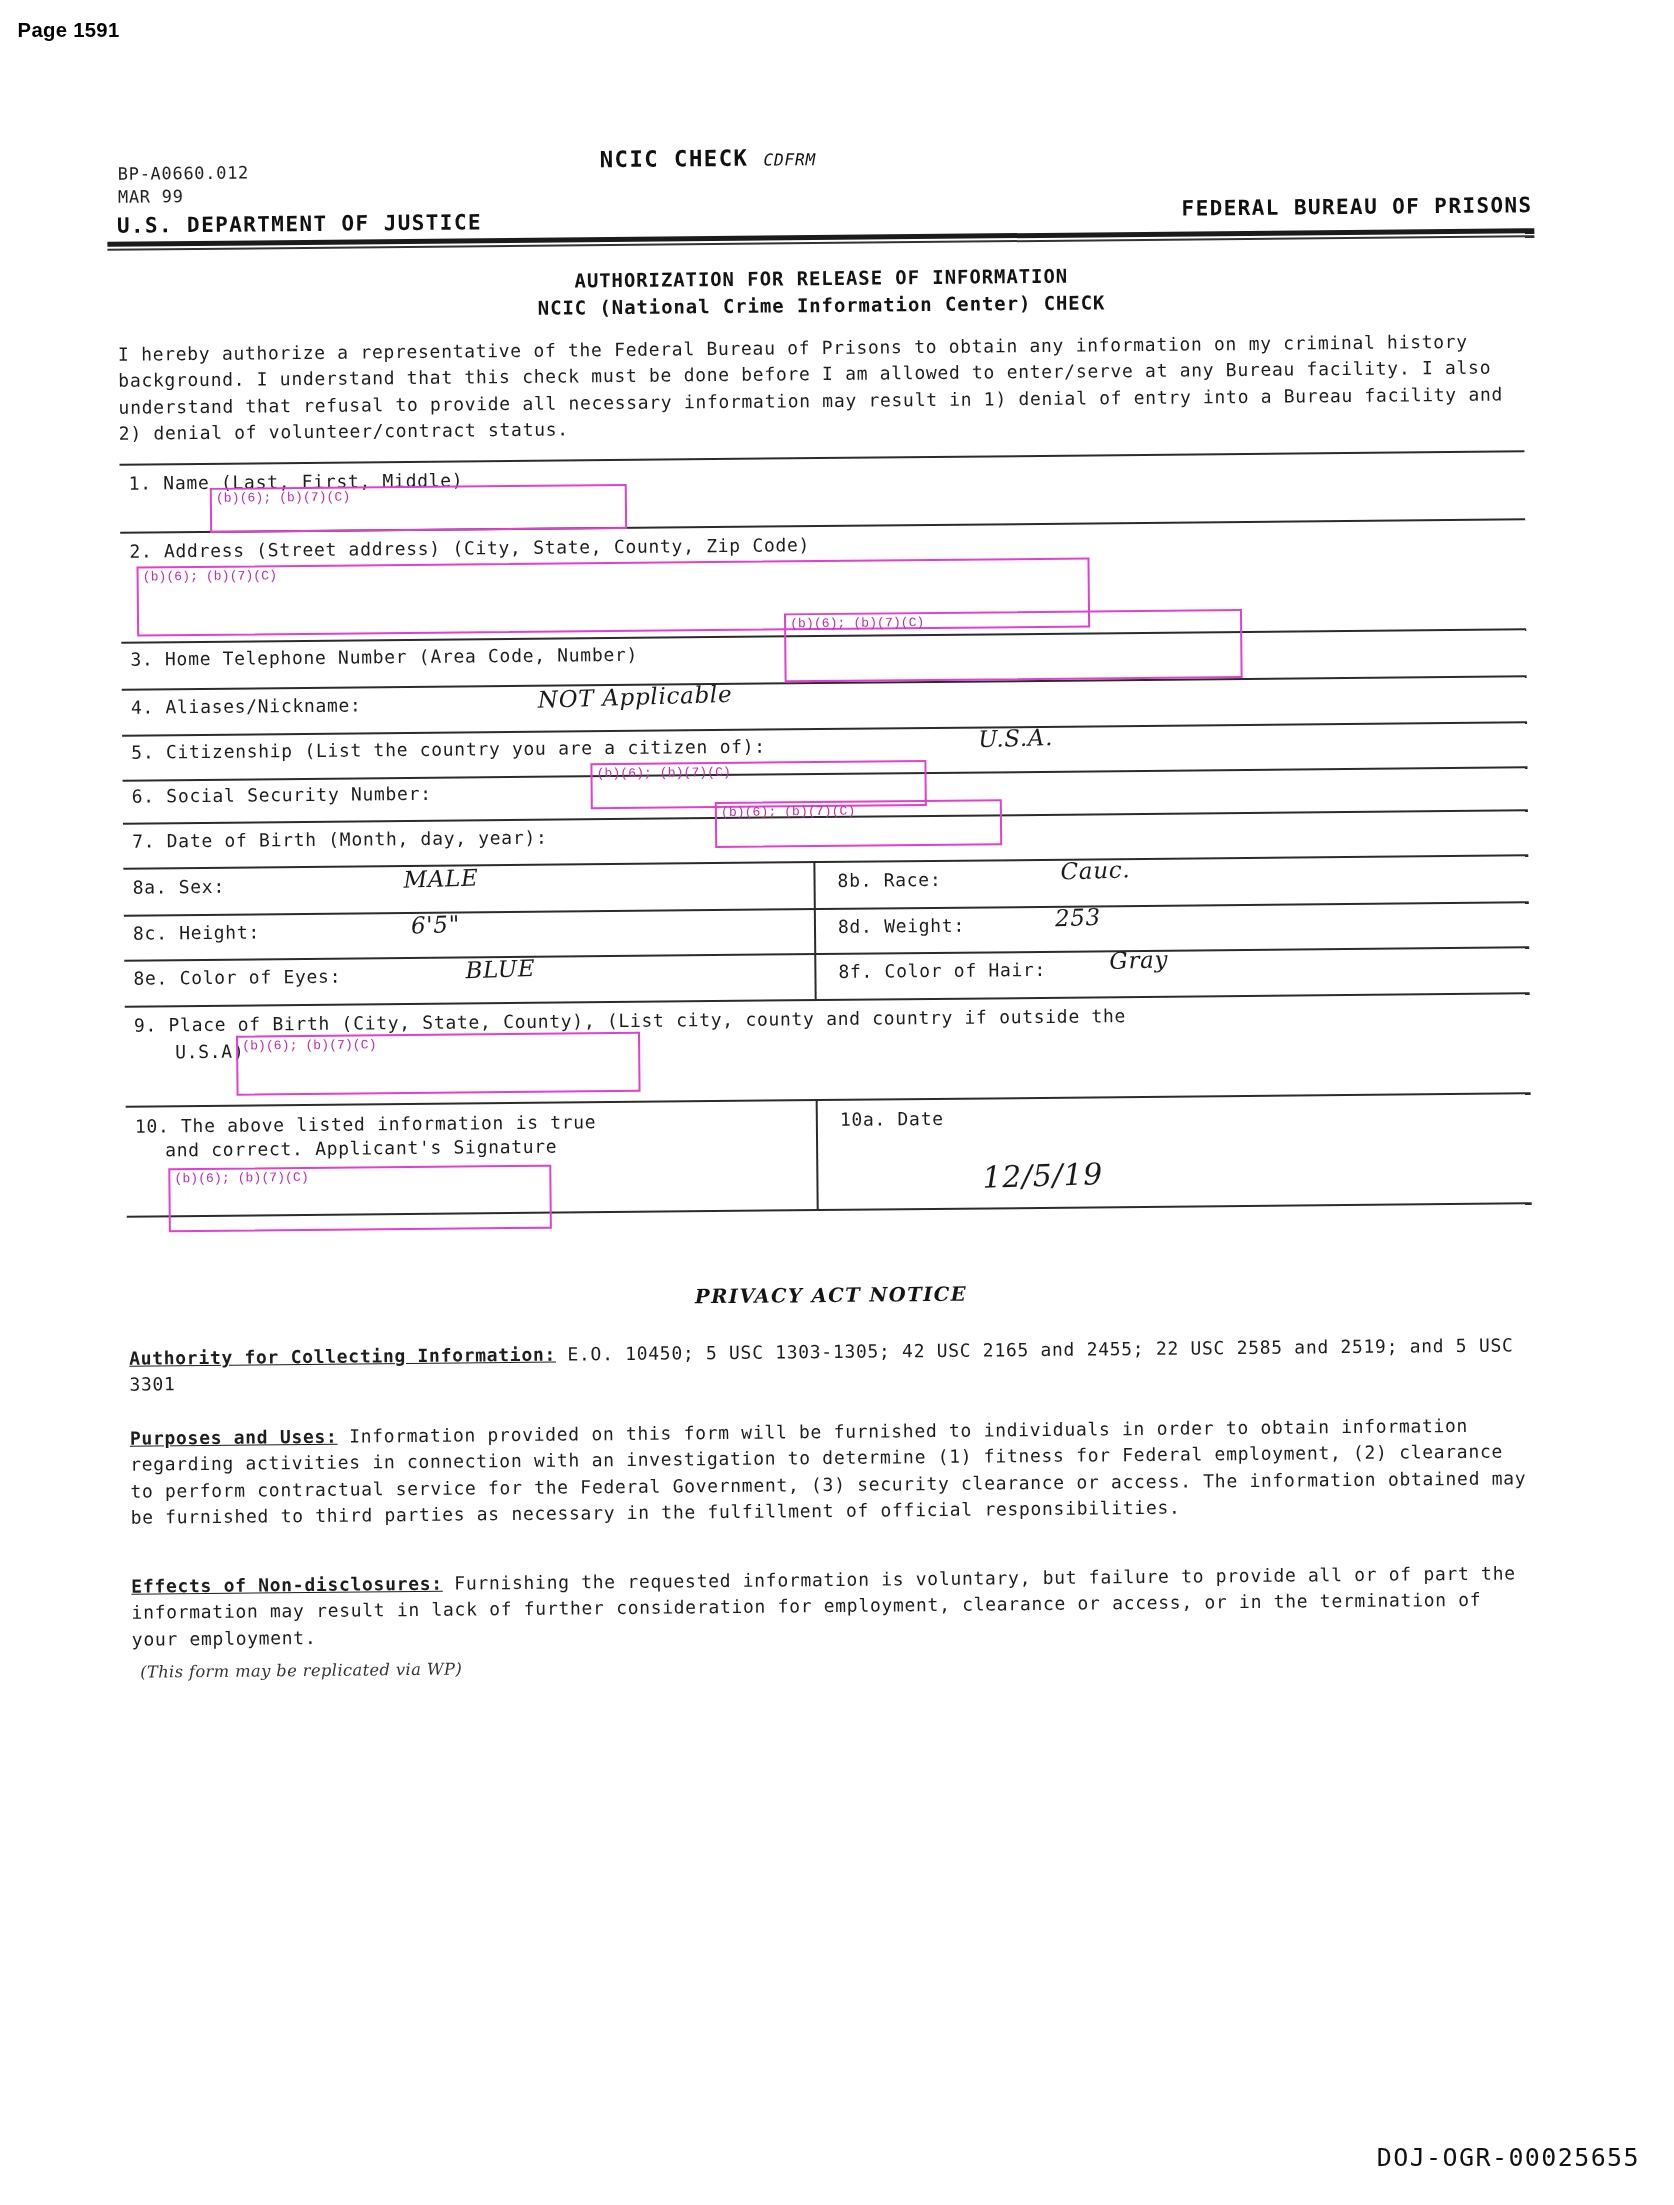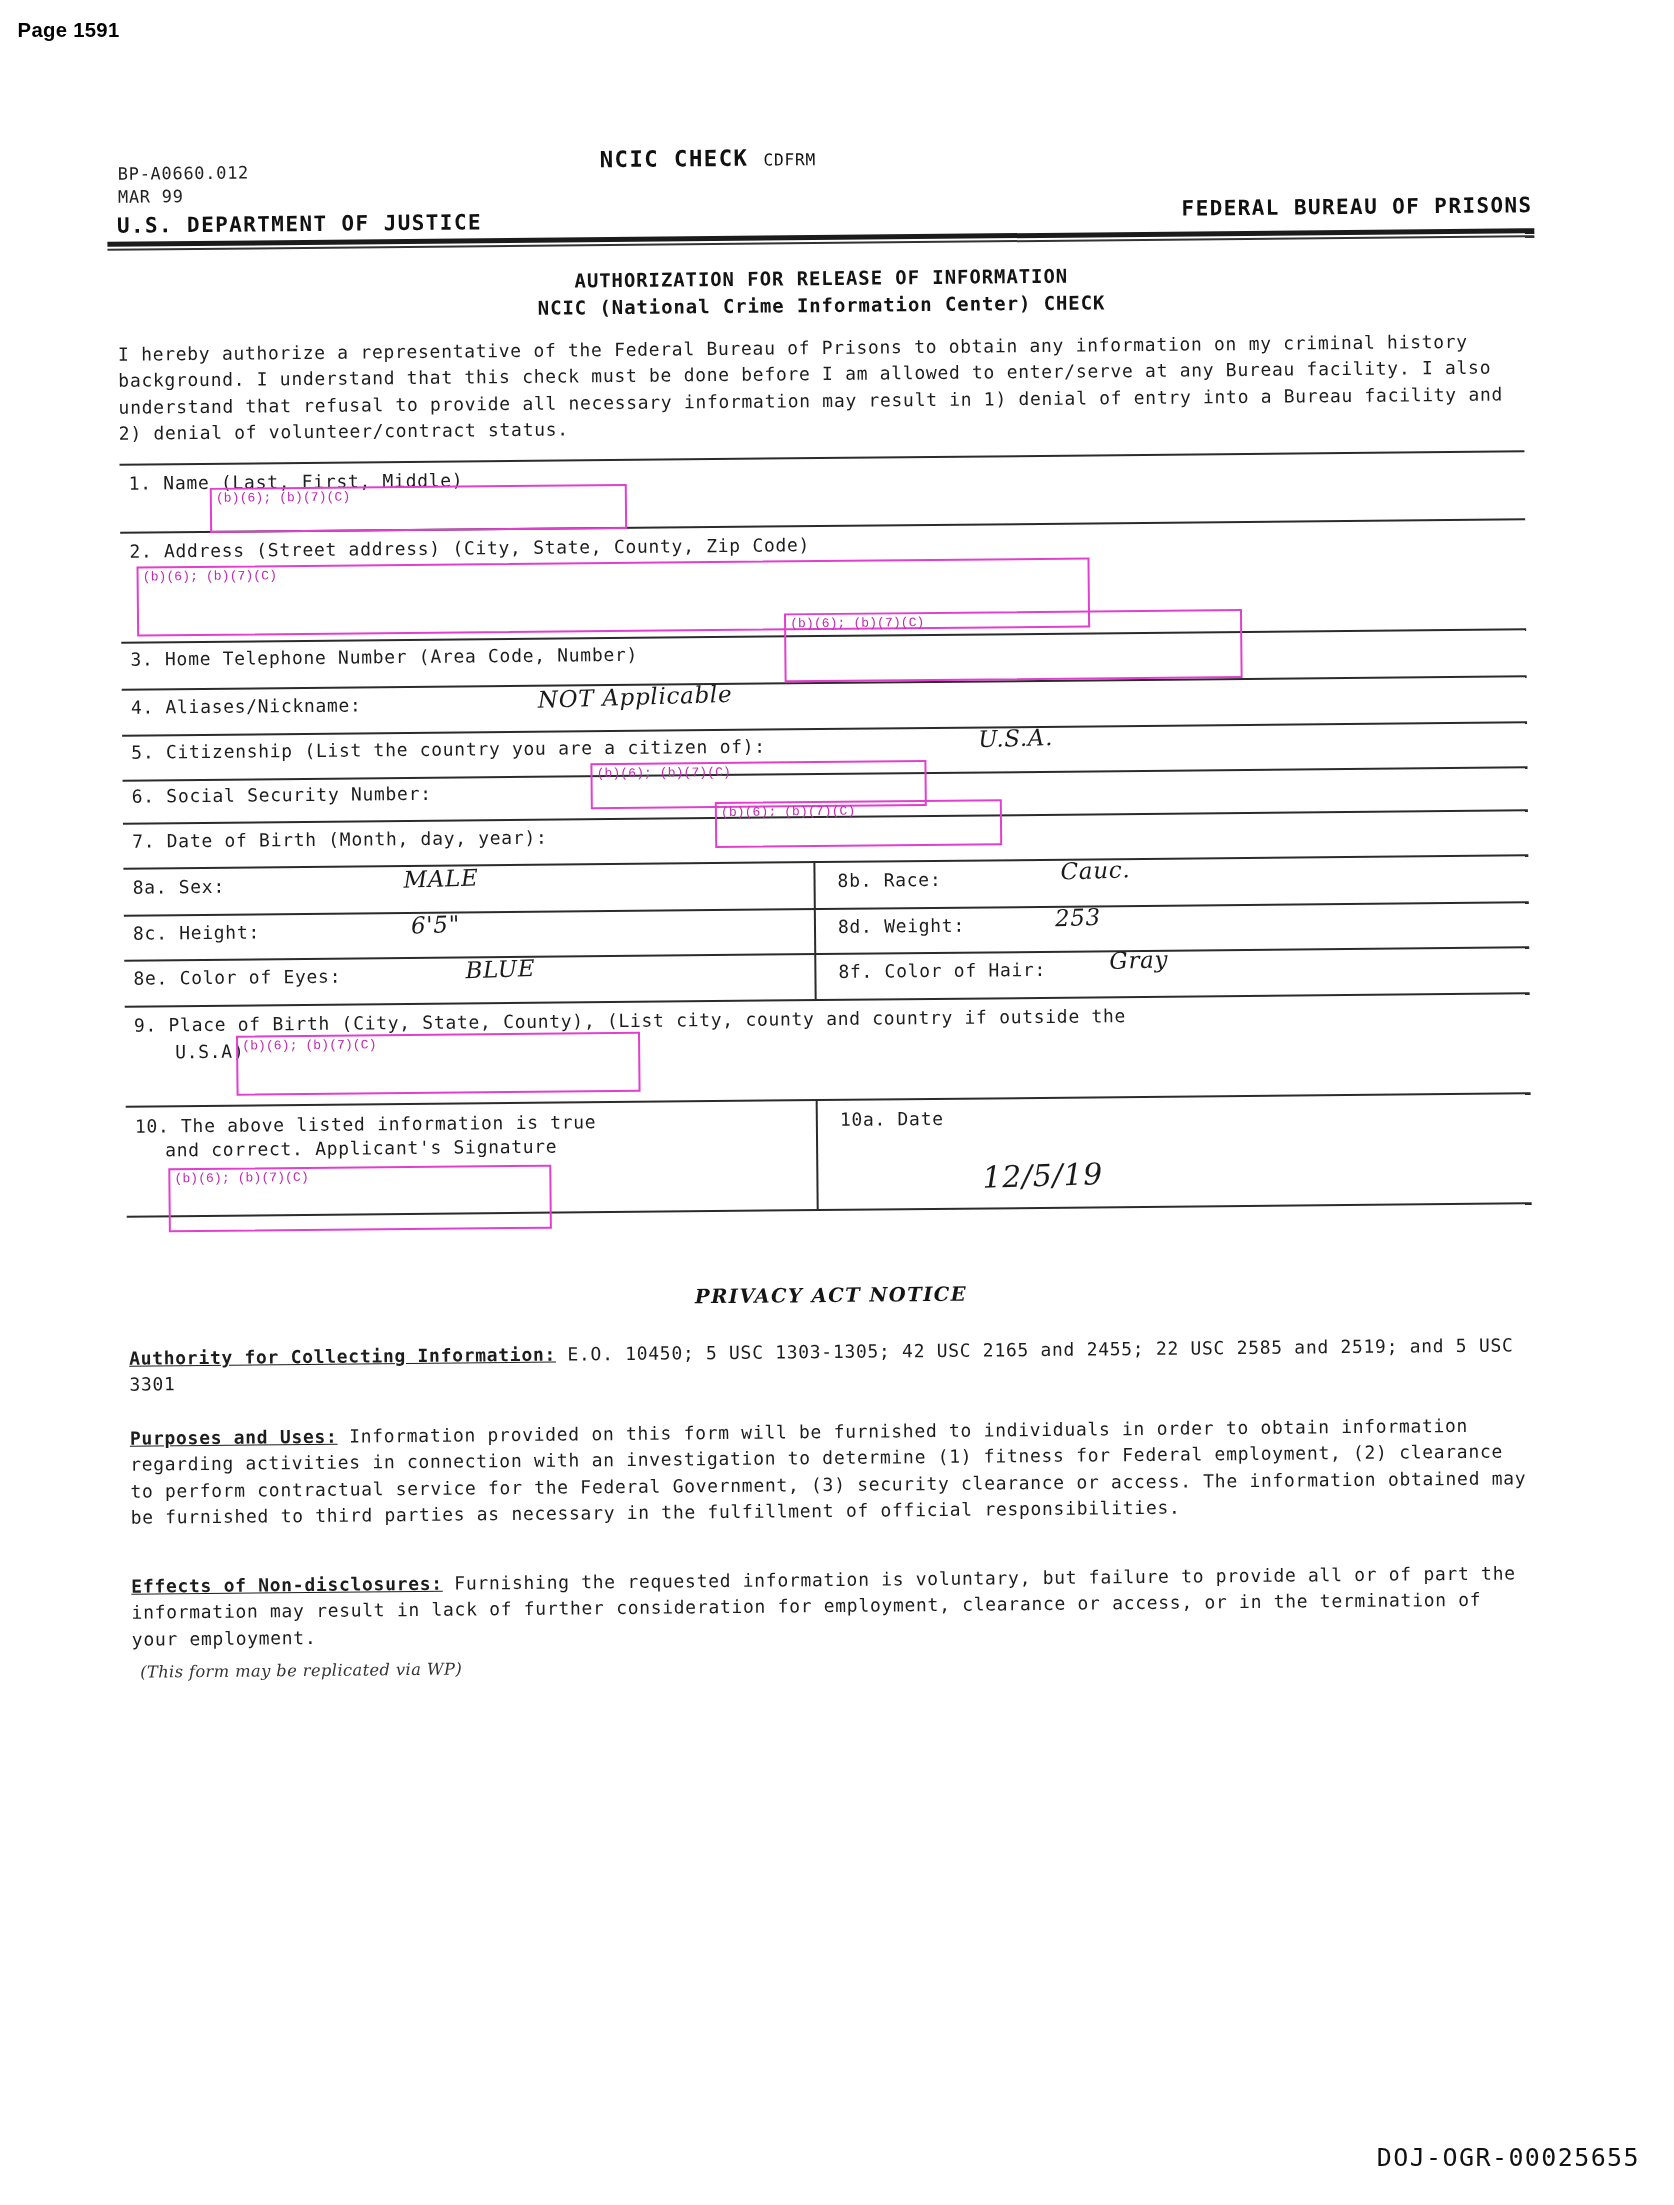--- a/index.html
+++ b/index.html
@@ -86,20 +86,21 @@
     top: 12.2px;
     font-size: 22.4px;
     font-weight: bold;
     letter-spacing: 1.4px;
     color: #111;
   }
   .ncic-title .sub {
     font-size: 16.3px;
     font-weight: normal;
     letter-spacing: 0.7px;
+    font-style: italic;
   }
 
   .rule-thick {
     position: absolute;
     left: 8.1px;
     top: 103px;
     width: 1427px;
     height: 4.7px;
     background: #1b1b1b;
   }

